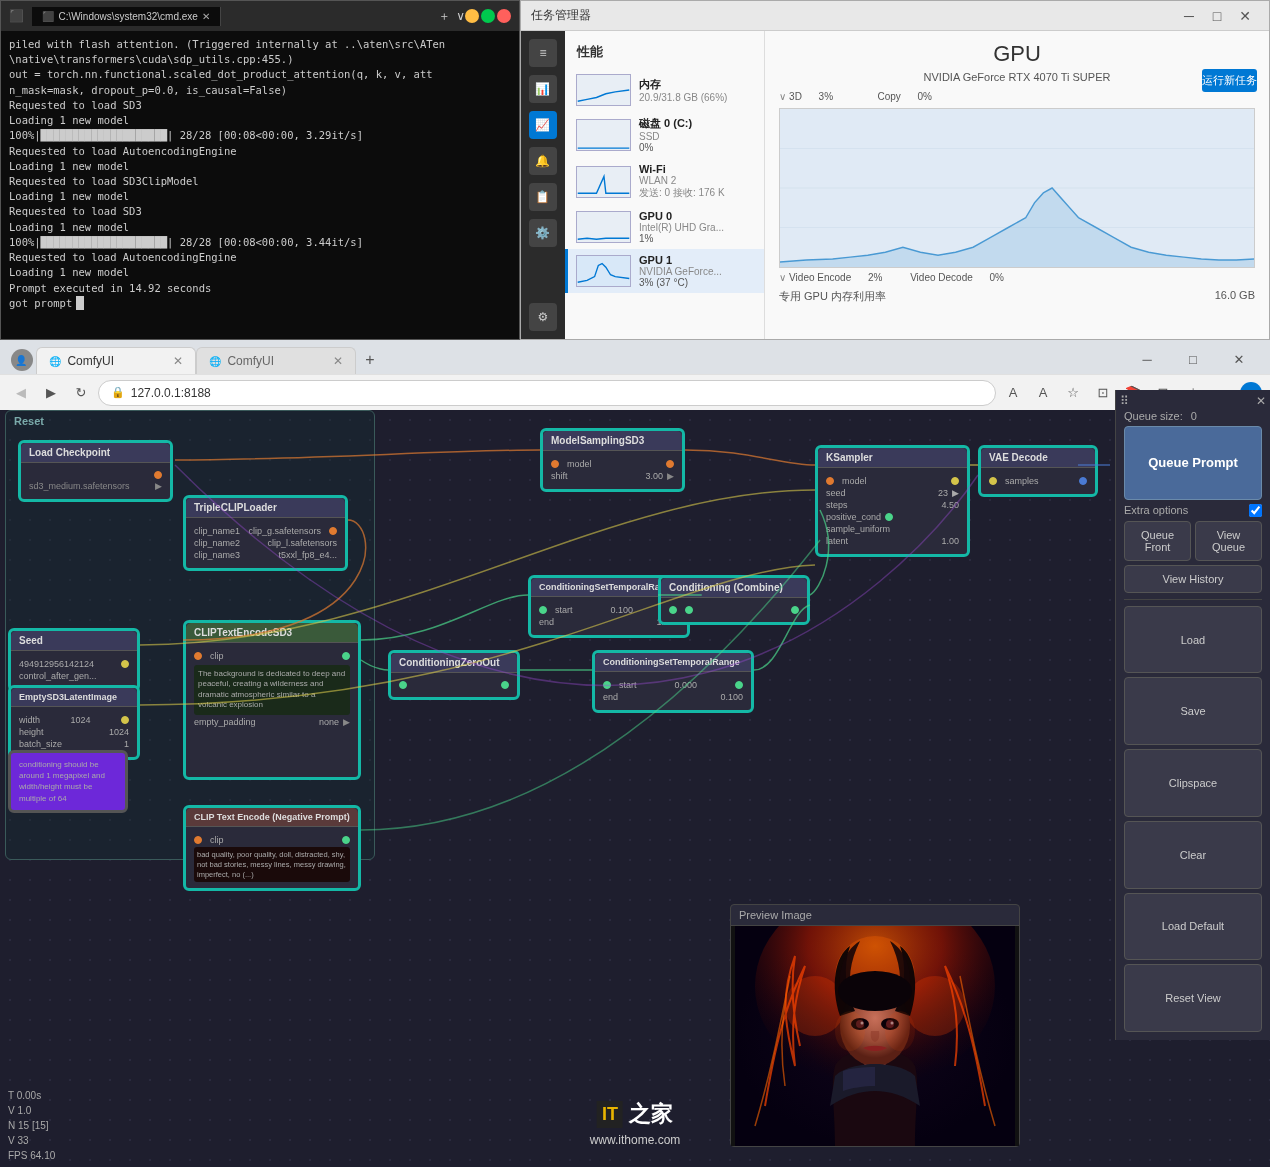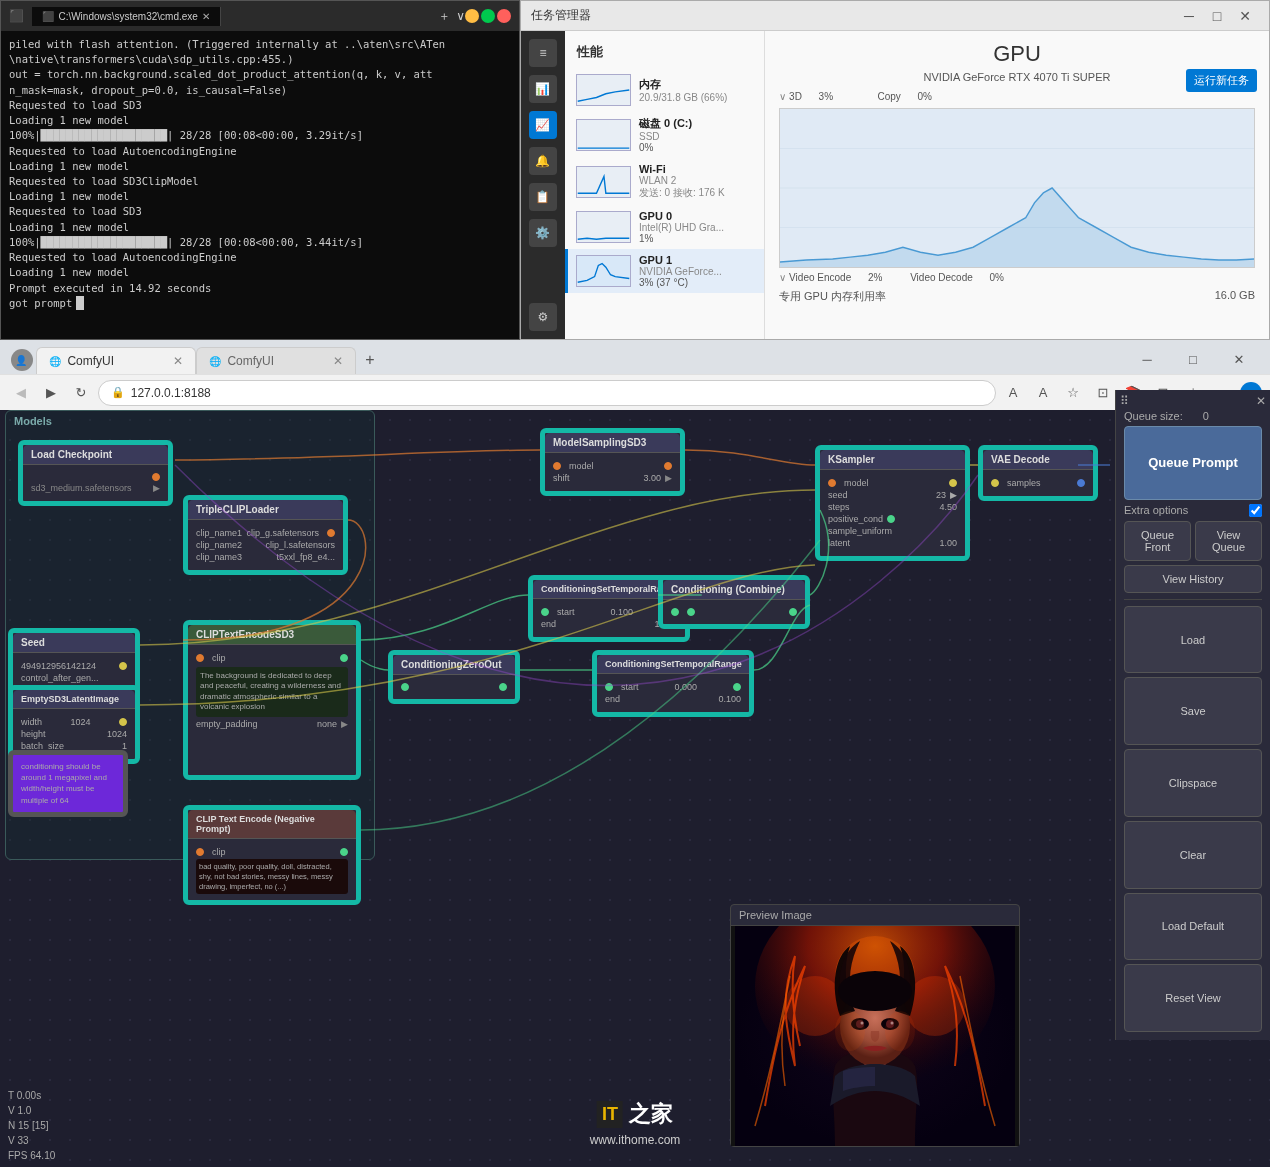--- a/index.html
+++ b/index.html
@@ -230,21 +230,21 @@
       inset: 0;
       background: #1e1e2e;
       background-image: radial-gradient(#2a2a3e 1px, transparent 1px);
       background-size: 20px 20px;
     }
 
     
     .node {
       position: absolute;
       background: #2a2a3a;
-      border: 5px solid #14b8a6;
+      border: 3px solid #14b8a6;
       border-radius: 6px;
       min-width: 120px;
       font-size: 10px;
       color: #ccc;
     }
     .node-header {
       padding: 4px 8px;
       background: #3a3a5a;
       border-radius: 5px 5px 0 0;
       font-size: 10px;
@@ -319,21 +319,21 @@
       gap: 4px;
       font-size: 11px;
       color: #aaa;
     }
     .rp-divider { height: 1px; background: #444; margin: 2px 0; }
     .rp-close { position: absolute; top: 4px; right: 4px; color: #aaa; cursor: pointer; font-size: 12px; }
     .rp-drag { position: absolute; top: 4px; left: 4px; color: #aaa; cursor: grab; font-size: 12px; }
     .rp-title-row {
       display: flex;
       align-items: center;
-      gap: 16px;
+      gap: 4px;
       padding-top: 4px;
     }
 
     
     .preview-panel {
       position: absolute;
       bottom: 20px;
       left: 730px;
       width: 290px;
       background: #2a2a3a;
@@ -441,21 +441,21 @@
     </div>
     <div class="cmd-win-controls">
       <button class="cmd-win-btn minimize" title="Minimize">─</button>
       <button class="cmd-win-btn maximize" title="Maximize">□</button>
       <button class="cmd-win-btn close-btn" title="Close">✕</button>
     </div>
   </div>
   <div class="cmd-content">
     <div style="color:#ccc; font-size:10.5px; line-height:1.45;">piled with flash attention. (Triggered internally at ..\aten\src\ATen</div>
     <div style="color:#ccc; font-size:10.5px; line-height:1.45;">\native\transformers\cuda\sdp_utils.cpp:455.)</div>
-    <div style="color:#ccc; font-size:10.5px; line-height:1.45;">  out = torch.nn.background.scaled_dot_product_attention(q, k, v, att</div>
+    <div style="color:#ccc; font-size:10.5px; line-height:1.45;">  out = torch.nn.functional.scaled_dot_product_attention(q, k, v, att</div>
     <div style="color:#ccc; font-size:10.5px; line-height:1.45;">n_mask=mask, dropout_p=0.0, is_causal=False)</div>
     <div style="color:#ccc; font-size:10.5px; line-height:1.45;">Requested to load SD3</div>
     <div style="color:#ccc; font-size:10.5px; line-height:1.45;">Loading 1 new model</div>
     <div style="color:#ccc; font-size:10.5px; line-height:1.45;">100%|████████████████████| 28/28 [00:08&lt;00:00,  3.29it/s]</div>
     <div style="color:#ccc; font-size:10.5px; line-height:1.45;">Requested to load AutoencodingEngine</div>
     <div style="color:#ccc; font-size:10.5px; line-height:1.45;">Loading 1 new model</div>
     <div style="color:#ccc; font-size:10.5px; line-height:1.45;">Requested to load SD3ClipModel</div>
     <div style="color:#ccc; font-size:10.5px; line-height:1.45;">Loading 1 new model</div>
     <div style="color:#ccc; font-size:10.5px; line-height:1.45;">Requested to load SD3</div>
     <div style="color:#ccc; font-size:10.5px; line-height:1.45;">Loading 1 new model</div>
@@ -604,21 +604,21 @@
           <span>0%</span>
         </div>
       </div>
 
       <div style="margin-top:6px; font-size:11px; color:#555; display:flex; justify-content:space-between;">
         <span>专用 GPU 内存利用率</span>
         <span>16.0 GB</span>
       </div>
 
       <div style="position:absolute; top:38px; right:12px;">
-        <button style="padding:4px 8px; background:#0078d4; color:white; border:none; border-radius:3px; font-size:11px; cursor:pointer;">
+        <button style="padding:4px 0; background:#0078d4; color:white; border:none; border-radius:3px; font-size:11px; cursor:pointer;">
           <span>运行新任务</span>
         </button>
       </div>
     </div>
   </div>
 </div>
 
 <div class="browser-chrome">
   <div class="browser-tabs">
     <div style="width:28px; height:28px; display:flex; align-items:center; justify-content:center;">
@@ -658,21 +658,21 @@
     <button class="browser-action-btn">⤓</button>
     <button class="browser-action-btn">⋯</button>
     <div class="browser-edge-icon">e</div>
   </div>
 </div>
 
 <div class="comfyui-canvas">
   <div class="canvas-bg"></div>
 
   <div class="group-box" style="left:5px; top:20px; width:370px; height:450px;">
-    <span class="group-label">Models</span>
+    <span class="group-label">Reset</span>
   </div>
 
   <div class="node" style="left:18px; top:50px; width:155px;">
     <div class="node-header">Load Checkpoint</div>
     <div class="node-body">
       <div class="node-row">
         <span class="node-port orange out"></span>
       </div>
       <div class="node-row">
         <span style="font-size:9px; color:#888;">sd3_medium.safetensors</span>

